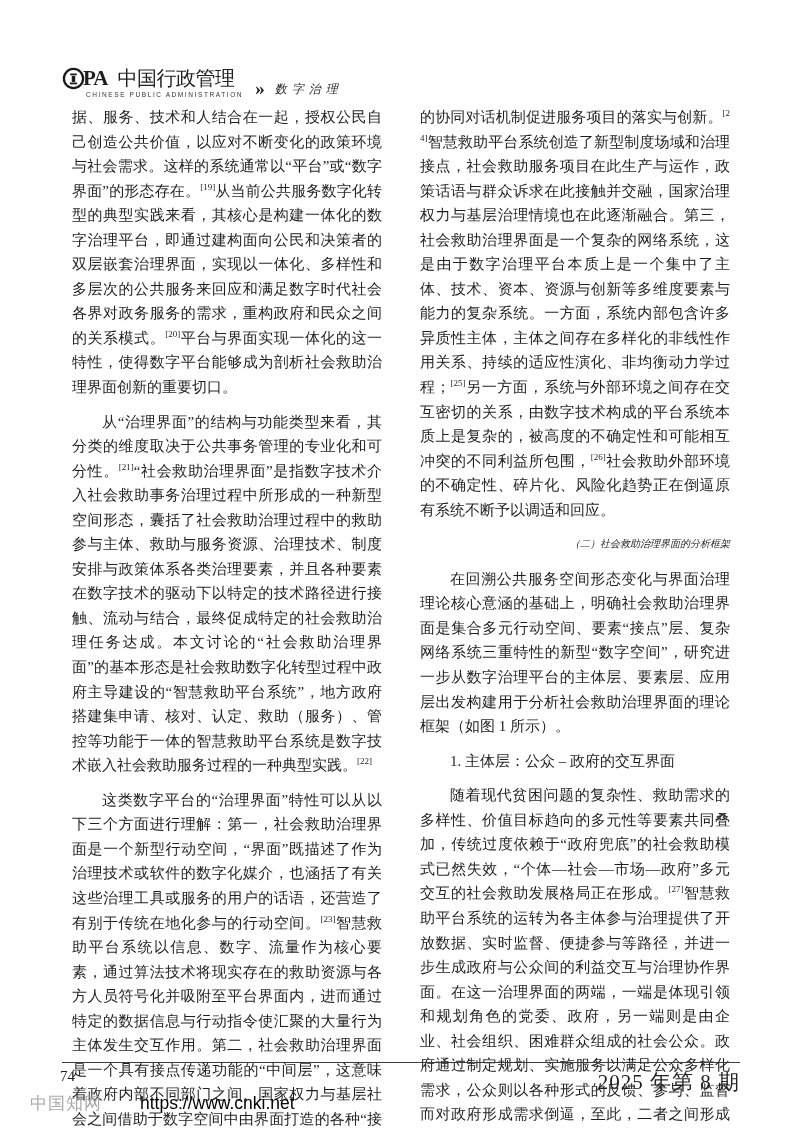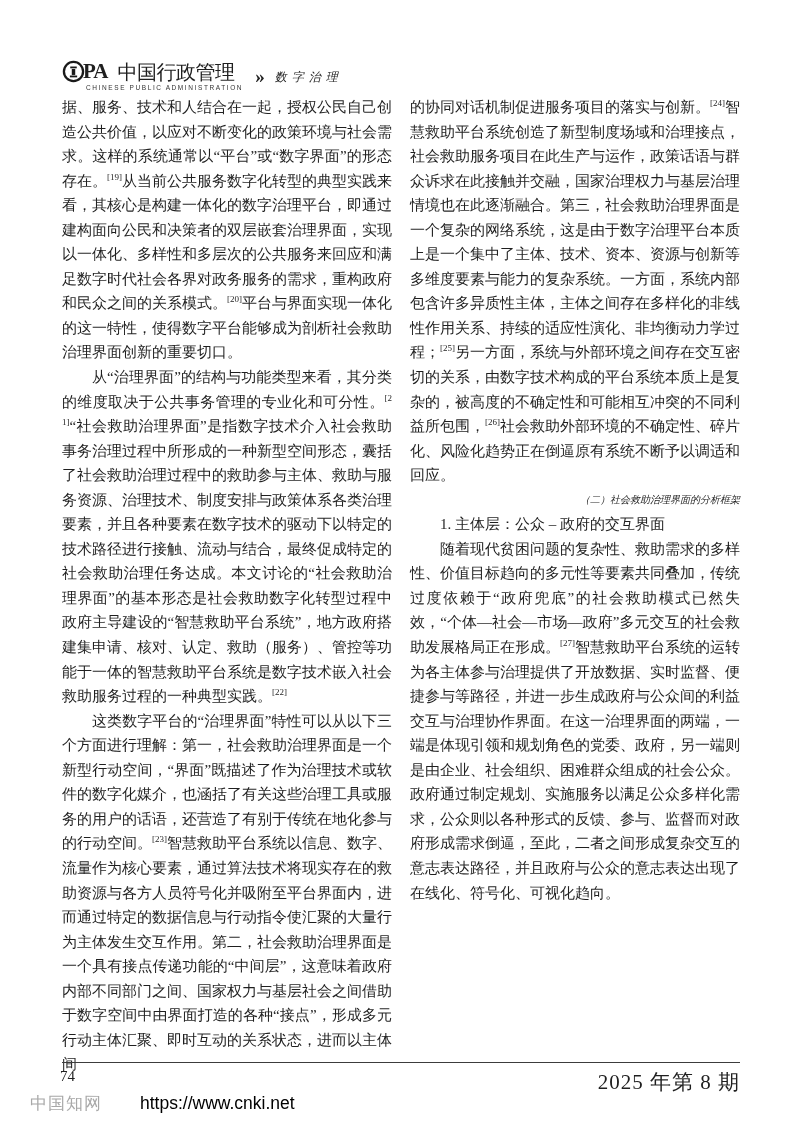--- a/index.html
+++ b/index.html
@@ -1,33 +1,33 @@
 <!DOCTYPE html>
 <html><head>
 <meta charset="utf-8">
 <style>
   html,body{margin:0;padding:0;}
   body{
     width:799px;height:1131px;position:relative;background:#ffffff;
     font-family:"Liberation Serif", serif;color:#1f1f1f;overflow:hidden;
   }
   
-  .header{position:absolute;left:62px;top:54px;width:678px;height:44px;display:flex;align-items:center;}
+  .header{position:absolute;left:62px;top:54px;width:678px;height:44px;display:flex;align-items:flex-end;}
   .logo{display:flex;flex-direction:column;line-height:1;}
   .logo-row{display:flex;align-items:center;}
   .emblem{width:23px;height:23px;flex:0 0 auto;margin-right:-2px;}
   .logo-pa{font-weight:bold;font-size:21px;letter-spacing:-1px;font-family:"Liberation Serif",serif;}
   .logo-cn{font-weight:normal;font-size:20px;letter-spacing:-0.5px;margin-left:10px;white-space:nowrap;}
   .logo-en{font-size:6.5px;letter-spacing:1.6px;color:#333;margin:2px 0 0 24px;white-space:nowrap;font-family:"Liberation Sans",sans-serif;}
   .chevrons{font-size:19px;font-weight:bold;color:#222;margin:1px 10px 0 12px;line-height:1;}
   .section-label{font-size:12px;letter-spacing:5px;font-style:italic;margin-top:3px;white-space:nowrap;}
   
   .bodywrap{position:absolute;left:62px;top:95px;width:678px;display:flex;gap:18px;}
   .col{width:330px;flex:0 0 330px;}
-  .para{font-size:15px;line-height:24.55px;text-align:justify;text-justify:inter-ideograph;margin:0;word-break:break-all;}
+  .para{font-size:15px;line-height:24.55px;text-align:justify;text-justify:inter-ideograph;margin:10px;word-break:break-all;}
   .para.indent{text-indent:2em;}
   .para.heading-kai{font-style:italic;font-size:10px;text-align:right;}
   .para.subheading{text-align:left;}
   sup.ref{font-size:9px;line-height:0;vertical-align:super;letter-spacing:0;}
   
   .footer-rule{position:absolute;left:62px;top:1062px;width:678px;border-top:1.2px solid #3c3c3c;}
   .page-number{position:absolute;left:60px;top:1068px;font-size:15px;}
   .issue{position:absolute;right:59px;top:1068px;font-size:21px;letter-spacing:1px;}
   
   .watermark{position:absolute;left:30px;top:1092px;display:flex;align-items:center;gap:38px;color:#a8a8a8;}
@@ -57,20 +57,21 @@
 
 <div class="bodywrap">
   <div class="col" id="col-left">
       <div class="para body">据、服务、技术和人结合在一起，授权公民自己创造公共价值，以应对不断变化的政策环境与社会需求。这样的系统通常以“平台”或“数字界面”的形态存在。<sup class="ref">[19]</sup>从当前公共服务数字化转型的典型实践来看，其核心是构建一体化的数字治理平台，即通过建构面向公民和决策者的双层嵌套治理界面，实现以一体化、多样性和多层次的公共服务来回应和满足数字时代社会各界对政务服务的需求，重构政府和民众之间的关系模式。<sup class="ref">[20]</sup>平台与界面实现一体化的这一特性，使得数字平台能够成为剖析社会救助治理界面创新的重要切口。</div>
       <div class="para body indent">从“治理界面”的结构与功能类型来看，其分类的维度取决于公共事务管理的专业化和可分性。<sup class="ref">[21]</sup>“社会救助治理界面”是指数字技术介入社会救助事务治理过程中所形成的一种新型空间形态，囊括了社会救助治理过程中的救助参与主体、救助与服务资源、治理技术、制度安排与政策体系各类治理要素，并且各种要素在数字技术的驱动下以特定的技术路径进行接触、流动与结合，最终促成特定的社会救助治理任务达成。本文讨论的“社会救助治理界面”的基本形态是社会救助数字化转型过程中政府主导建设的“智慧救助平台系统”，地方政府搭建集申请、核对、认定、救助（服务）、管控等功能于一体的智慧救助平台系统是数字技术嵌入社会救助服务过程的一种典型实践。<sup class="ref">[22]</sup></div>
       <div class="para body indent">这类数字平台的“治理界面”特性可以从以下三个方面进行理解：第一，社会救助治理界面是一个新型行动空间，“界面”既描述了作为治理技术或软件的数字化媒介，也涵括了有关这些治理工具或服务的用户的话语，还营造了有别于传统在地化参与的行动空间。<sup class="ref">[23]</sup>智慧救助平台系统以信息、数字、流量作为核心要素，通过算法技术将现实存在的救助资源与各方人员符号化并吸附至平台界面内，进而通过特定的数据信息与行动指令使汇聚的大量行为主体发生交互作用。第二，社会救助治理界面是一个具有接点传递功能的“中间层”，这意味着政府内部不同部门之间、国家权力与基层社会之间借助于数字空间中由界面打造的各种“接点”，形成多元行动主体汇聚、即时互动的关系状态，进而以主体间</div>
     </div>
   <div class="col" id="col-right">
       <div class="para body">的协同对话机制促进服务项目的落实与创新。<sup class="ref">[24]</sup>智慧救助平台系统创造了新型制度场域和治理接点，社会救助服务项目在此生产与运作，政策话语与群众诉求在此接触并交融，国家治理权力与基层治理情境也在此逐渐融合。第三，社会救助治理界面是一个复杂的网络系统，这是由于数字治理平台本质上是一个集中了主体、技术、资本、资源与创新等多维度要素与能力的复杂系统。一方面，系统内部包含许多异质性主体，主体之间存在多样化的非线性作用关系、持续的适应性演化、非均衡动力学过程；<sup class="ref">[25]</sup>另一方面，系统与外部环境之间存在交互密切的关系，由数字技术构成的平台系统本质上是复杂的，被高度的不确定性和可能相互冲突的不同利益所包围，<sup class="ref">[26]</sup>社会救助外部环境的不确定性、碎片化、风险化趋势正在倒逼原有系统不断予以调适和回应。</div>
       <div class="para heading-kai indent">（二）社会救助治理界面的分析框架</div>
+      <div class="para body indent">在回溯公共服务空间形态变化与界面治理理论核心意涵的基础上，明确社会救助治理界面是集合多元行动空间、要素“接点”层、复杂网络系统三重特性的新型“数字空间”，研究进一步从数字治理平台的主体层、要素层、应用层出发构建用于分析社会救助治理界面的理论框架（如图 1 所示）。</div>
       <div class="para subheading indent">1. 主体层：公众 – 政府的交互界面</div>
       <div class="para body indent">随着现代贫困问题的复杂性、救助需求的多样性、价值目标趋向的多元性等要素共同叠加，传统过度依赖于“政府兜底”的社会救助模式已然失效，“个体—社会—市场—政府”多元交互的社会救助发展格局正在形成。<sup class="ref">[27]</sup>智慧救助平台系统的运转为各主体参与治理提供了开放数据、实时监督、便捷参与等路径，并进一步生成政府与公众间的利益交互与治理协作界面。在这一治理界面的两端，一端是体现引领和规划角色的党委、政府，另一端则是由企业、社会组织、困难群众组成的社会公众。政府通过制定规划、实施服务以满足公众多样化需求，公众则以各种形式的反馈、参与、监督而对政府形成需求倒逼，至此，二者之间形成复杂交互的意志表达路径，并且政府与公众的意志表达出现了在线化、符号化、可视化趋向。</div>
     </div>
 </div>
 
 <div class="footer-rule"></div>
 <div class="page-number">74</div>
 <div class="issue">2025 年第 8 期</div>
 
 <div class="watermark">

